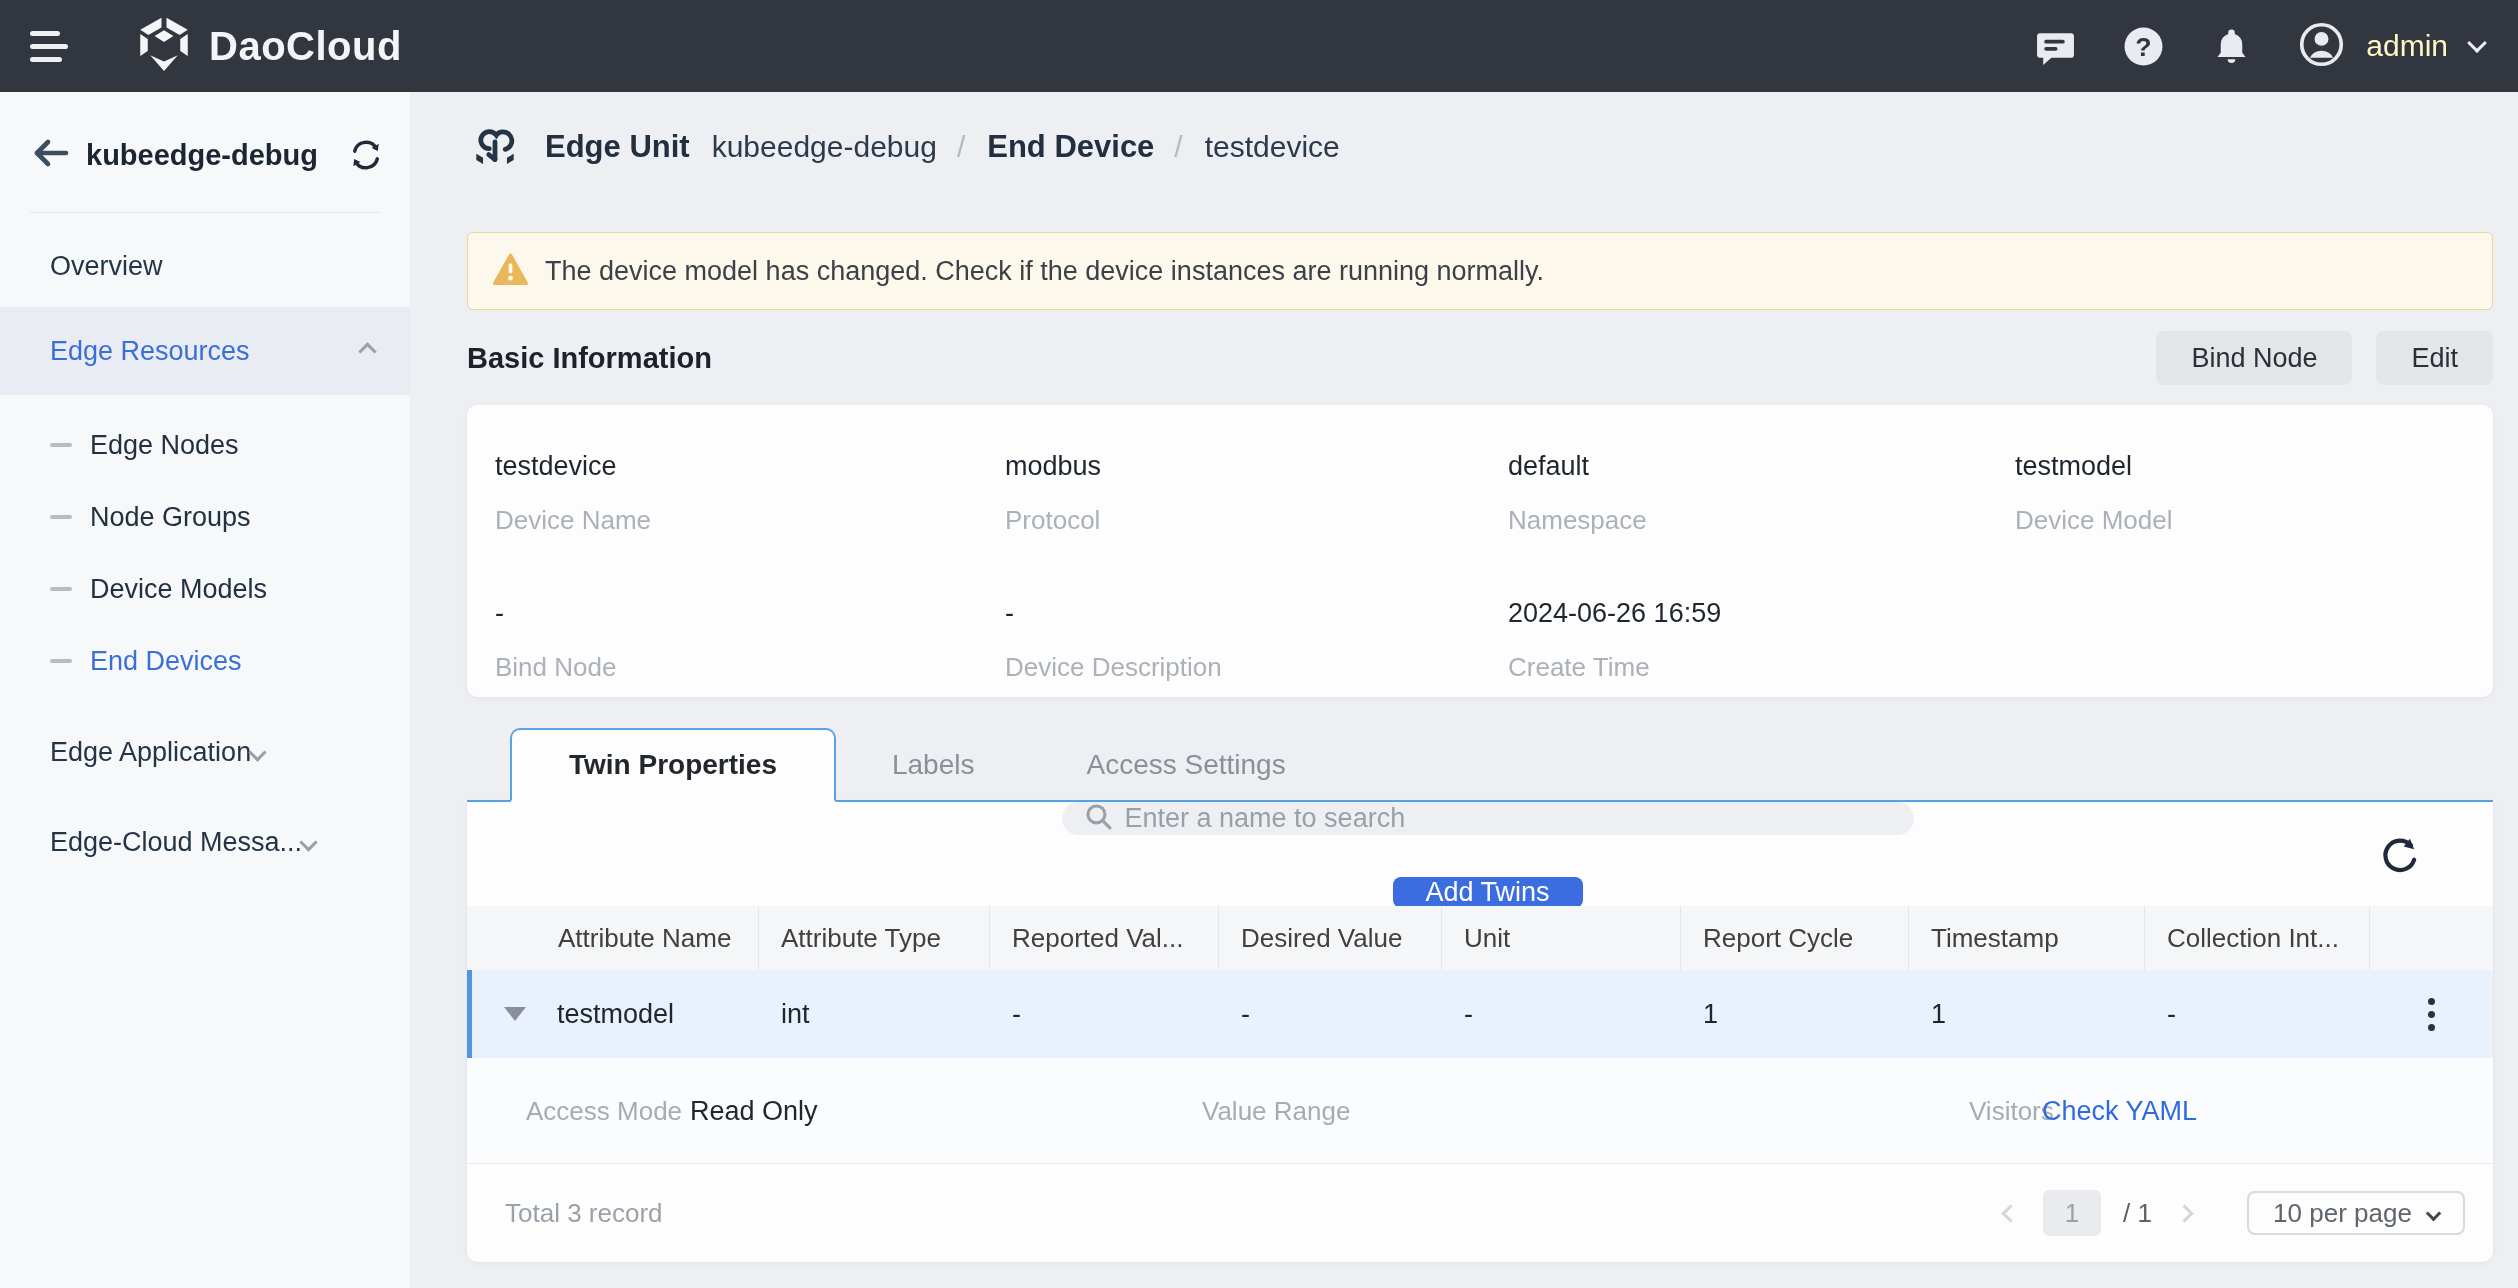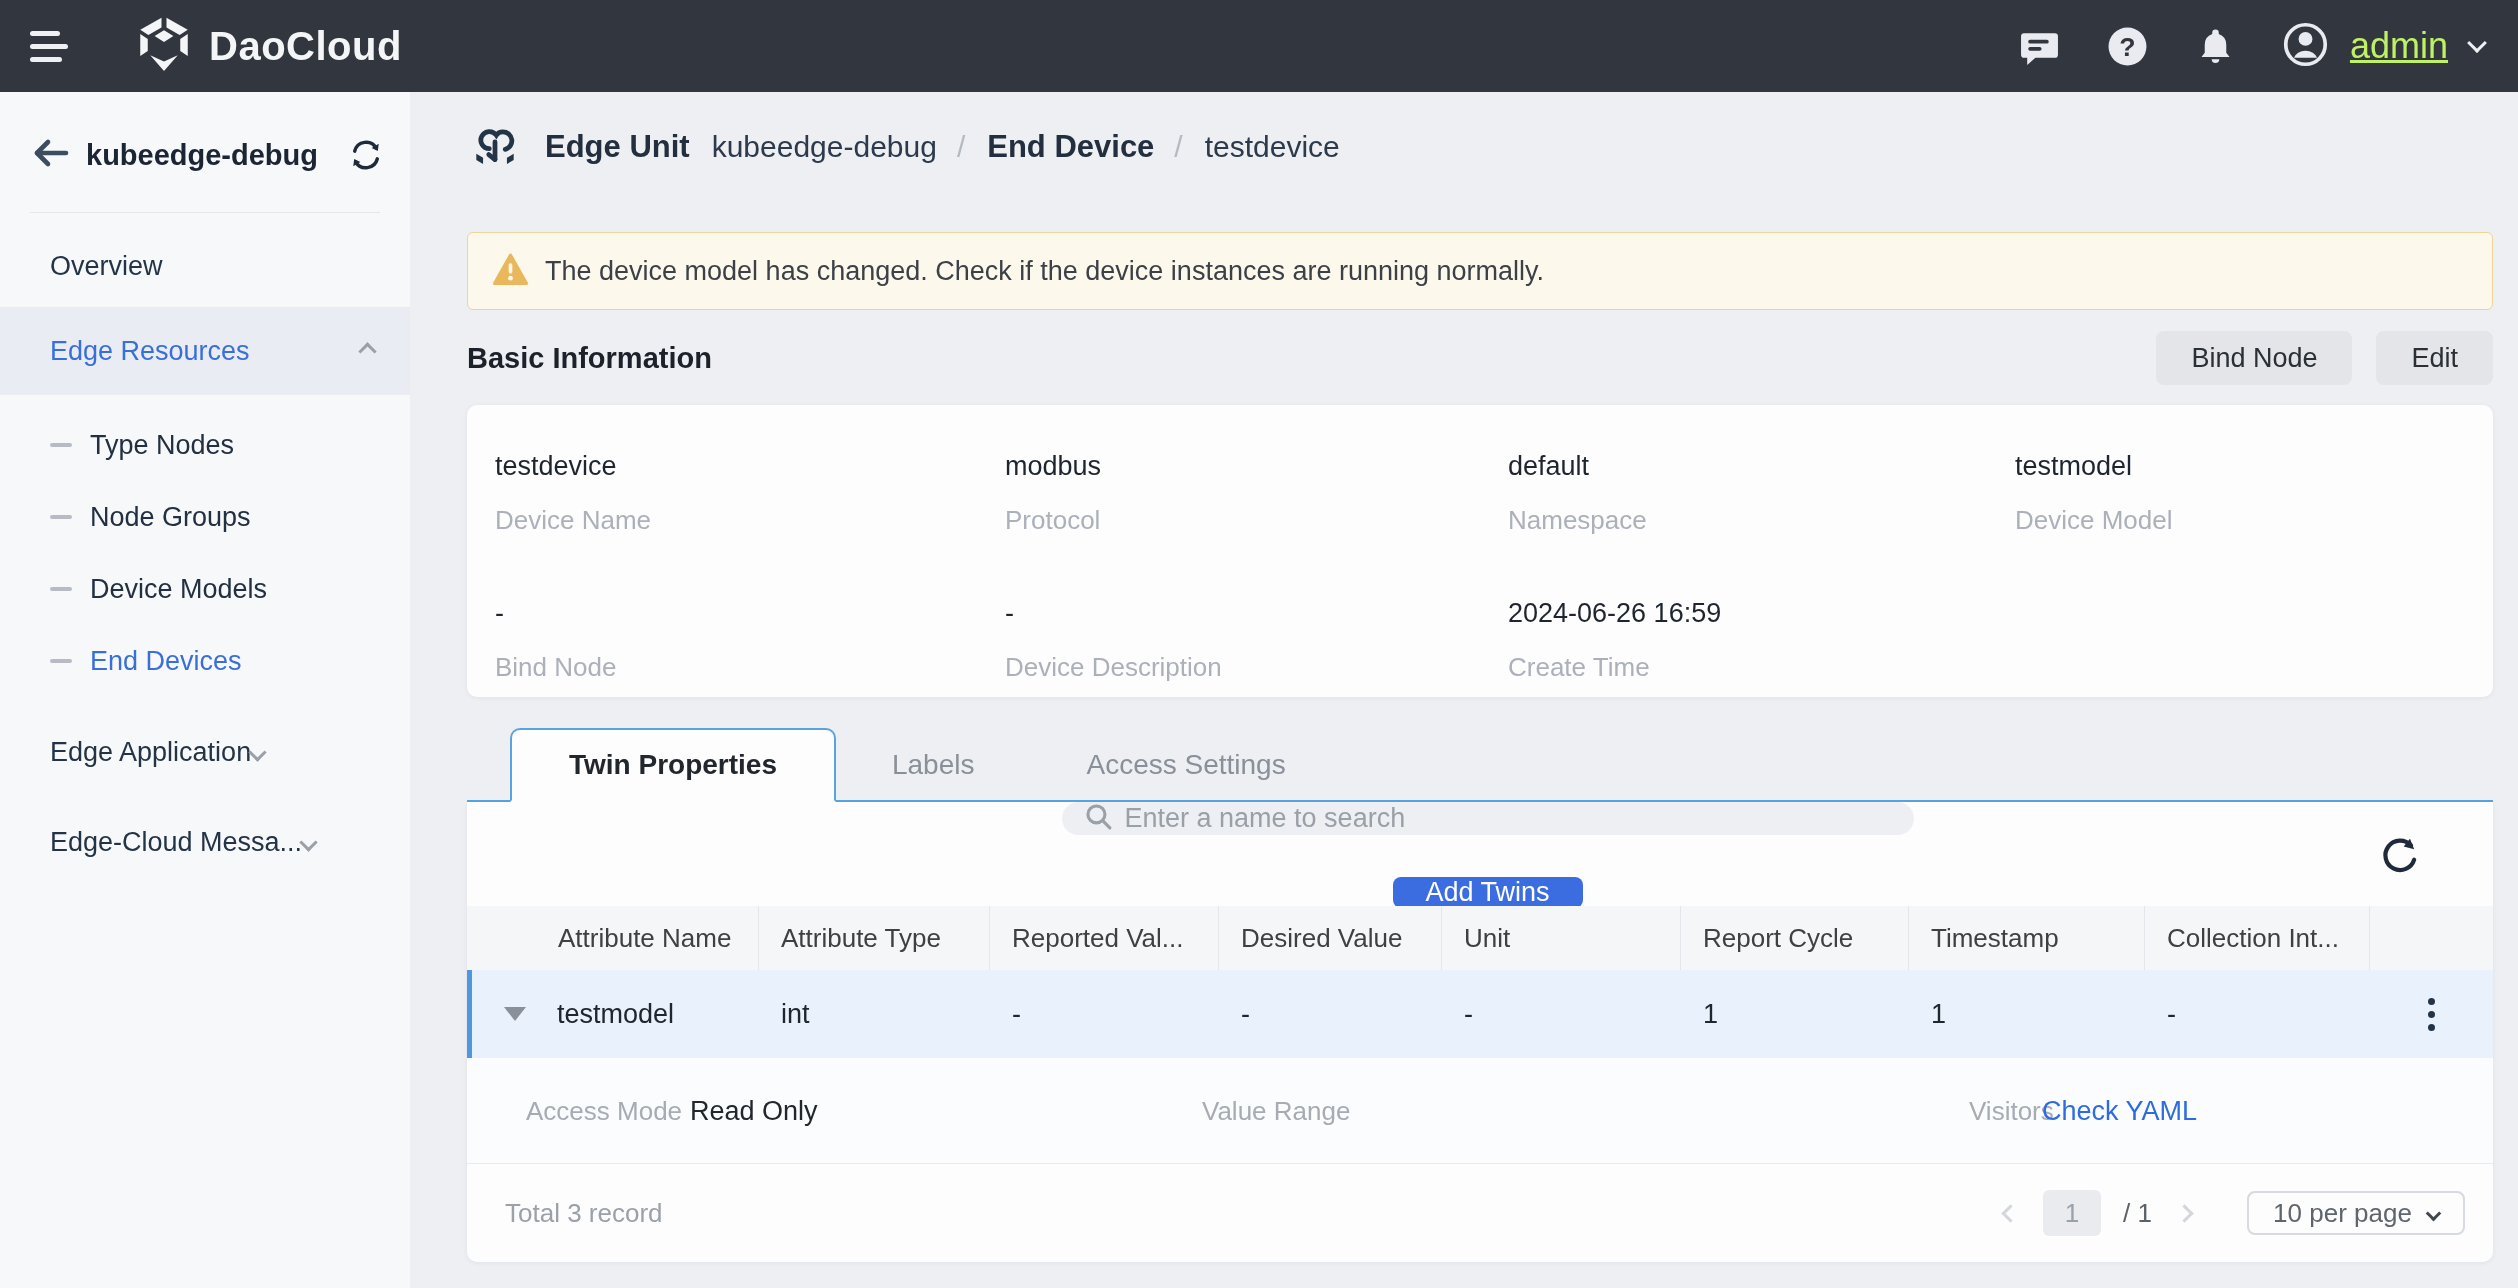--- a/index.html
+++ b/index.html
@@ -12,21 +12,21 @@
   .hamburger { margin-left:30px; width:38px; display:flex; flex-direction:column; gap:8px; cursor:pointer; }
   .hamburger span { height:5px; border-radius:3px; background:#eef0f4; }
   .hamburger span:nth-child(1){ width:30px; }
   .hamburger span:nth-child(2){ width:38px; }
   .hamburger span:nth-child(3){ width:32px; }
   .brand { margin-left:66px; display:flex; align-items:center; }
   .brand-text { margin-left:15px; font-size:40px; font-weight:700; color:#f4f5f7; letter-spacing:.5px; }
   .top-actions { margin-left:auto; margin-right:34px; display:flex; align-items:center; gap:47px; }
   .top-actions .ticon { width:41px; height:41px; display:flex; align-items:center; justify-content:center; }
   .user-chip { display:flex; align-items:center; gap:22px; }
-  .user-name { font-size:36px; color:#bef264;text-decoration:underline; }
+  .user-name { font-size:30px; color:#fef9c3; }
 
   .chev { display:inline-block; width:13px; height:13px; border-right:3px solid #9aa0a8; border-bottom:3px solid #9aa0a8; }
   .chev.down { transform:rotate(45deg); }
   .chev.up { transform:rotate(-135deg); }
   .chev.left { transform:rotate(135deg); }
   .chev.right { transform:rotate(-45deg); }
   .chev.white { border-color:#eef0f4; width:14px; height:14px; border-width:3.5px; margin-top:-6px; }
   .chev.light { border-color:#d3d6db; }
   .chev.dark { border-color:#3f464e; width:11px; height:11px; }
 
@@ -197,21 +197,21 @@
     </div>
 
     <div class="nav-row row-group sel">
       <span class="blue">Edge Resources</span>
       <span class="chev up"></span>
     </div>
 
     <div class="nav-sub">
       <div class="nav-sub-row">
         <span class="dash"></span>
-        <span>Type Nodes</span>
+        <span>Edge Nodes</span>
       </div>
       <div class="nav-sub-row">
         <span class="dash"></span>
         <span>Node Groups</span>
       </div>
       <div class="nav-sub-row">
         <span class="dash"></span>
         <span>Device Models</span>
       </div>
       <div class="nav-sub-row">

